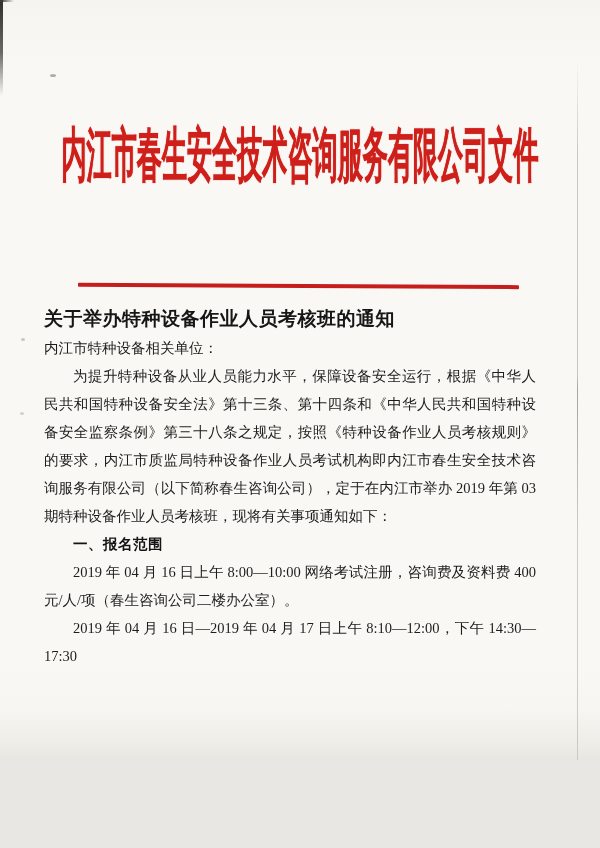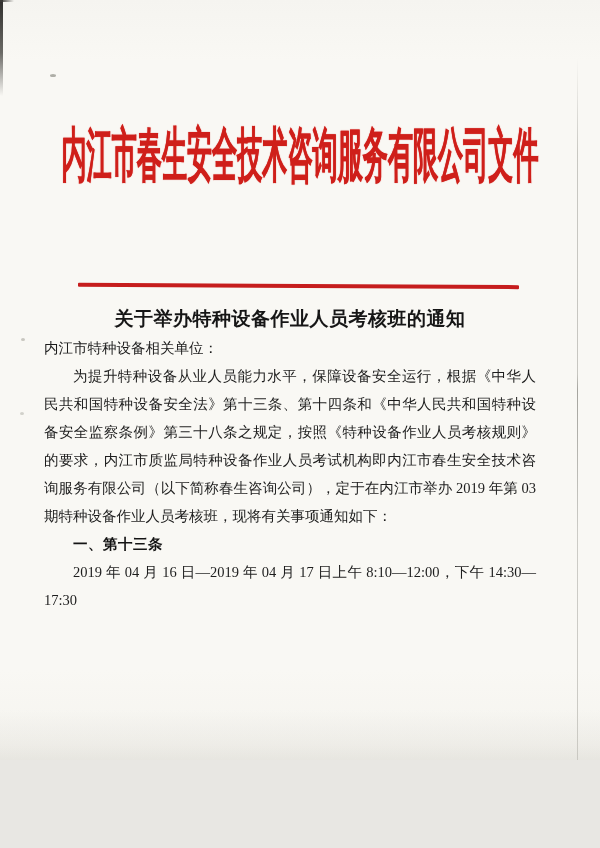--- a/index.html
+++ b/index.html
@@ -63,21 +63,20 @@
     width: 492px;
     font-size: 14.5px;
     line-height: 28px;
     color: #1d1d1d;
     text-align: justify;
   }
   .notice-title {
     font-family: "Liberation Sans", "DejaVu Sans", sans-serif;
     font-size: 19px;
     font-weight: bold;
-    text-align: center;
     line-height: 30px;
     margin: 0;
     letter-spacing: 0.5px;
     color: #161616;
   }
   .content p {
     margin: 0;
     font-family: Liberation Serif, serif;
   }
   .salutation {
@@ -142,24 +141,25 @@
 
   <div class="red-line"></div>
 
   <div class="content">
     <h1 class="notice-title">关于举办特种设备作业人员考核班的通知</h1>
 
     <p class="salutation">内江市特种设备相关单位：</p>
 
     <p class="indent">为提升特种设备从业人员能力水平，保障设备安全运行，根据《中华人民共和国特种设备安全法》第十三条、第十四条和《中华人民共和国特种设备安全监察条例》第三十八条之规定，按照《特种设备作业人员考核规则》的要求，内江市质监局特种设备作业人员考试机构即内江市春生安全技术咨询服务有限公司（以下简称春生咨询公司），定于在内江市举办 2019 年第 03 期特种设备作业人员考核班，现将有关事项通知如下：</p>
 
-    <p class="heading">一、第十三条</p>
+    <p class="heading">一、报名范围</p>
 
 
 
+    <p class="indent">2019 年 04 月 16 日上午 8:00—10:00 网络考试注册，咨询费及资料费 400 元/人/项（春生咨询公司二楼办公室）。</p>
 
     <p class="indent">2019 年 04 月 16 日—2019 年 04 月 17 日上午 8:10—12:00，下午 14:30—17:30</p>
   </div>
 
   <div class="artifact edge-left-top"></div>
   <div class="artifact edge-top-corner"></div>
   <div class="artifact speck-1"></div>
   <div class="artifact speck-2"></div>
   <div class="artifact speck-3"></div>
   <div class="artifact right-scan-line"></div>

